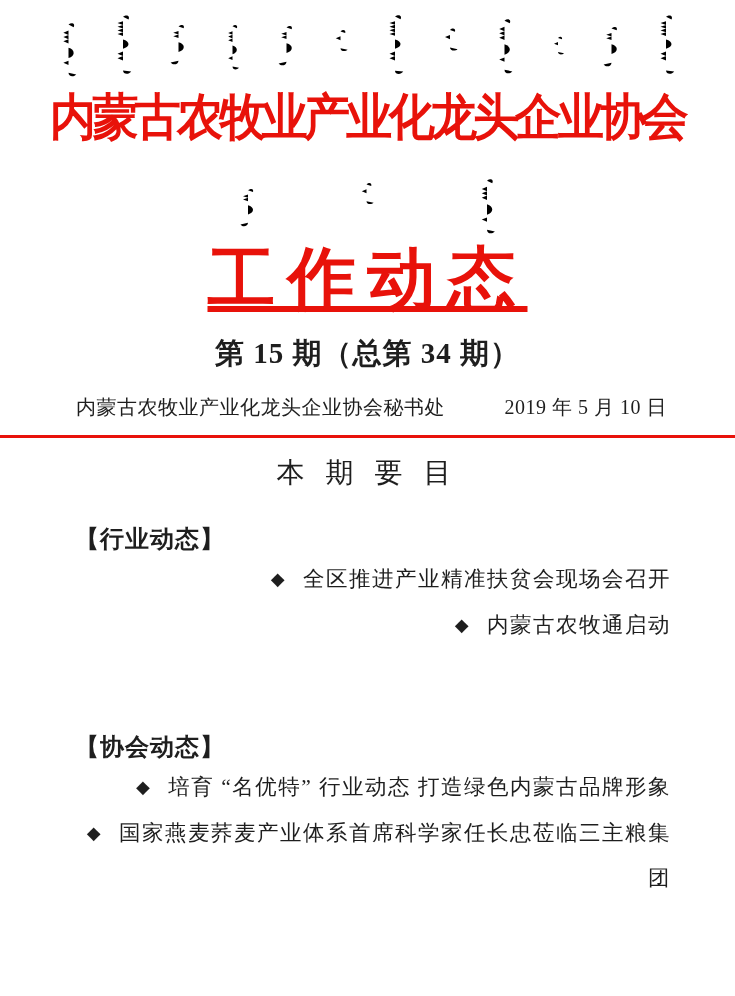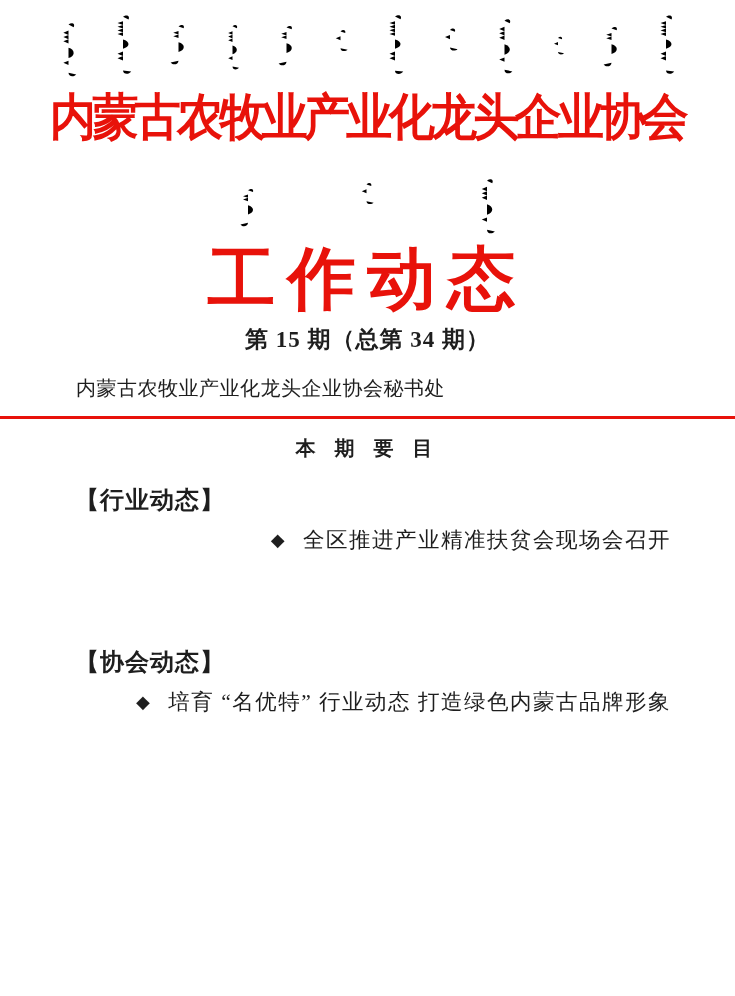--- a/index.html
+++ b/index.html
@@ -22,42 +22,42 @@
   .mg svg{display:block;overflow:visible;}
 
   
   .assoc-title{
     margin:8px 0 0 0;text-align:center;color:var(--red);
     font-size:50px;font-weight:bold;letter-spacing:-4px;line-height:58px;
     transform:scaleX(0.92);transform-origin:center;white-space:nowrap;
   }
   .bulletin-title{
     margin:6px 0 0 0;text-align:center;color:var(--red);
-    font-size:68px;font-weight:bold;letter-spacing:12px;line-height:74px;
+    font-size:68px;font-weight:bold;letter-spacing:12px;line-height:74px;text-decoration:underline;
   }
   .issue-line{
-    margin-top:8px;text-align:center;font-size:23px;font-weight:bold;
+    margin-top:18px;text-align:center;font-size:29px;font-weight:bold;
     letter-spacing:1px;
   }
   .pub-row{
     margin:20px 0 0 0;padding:0 68px 0 76px;
     display:flex;justify-content:space-between;align-items:baseline;
     font-size:20px;letter-spacing:0.5px;gap:44px;
   }
   .red-rule{
     margin:14px 0 0 0;border:none;height:3px;background:var(--red);width:100%;
   }
 
   
   .toc-heading{
-    margin-top:16px;text-align:center;font-size:20px;font-weight:bold;
+    margin-top:16px;text-align:center;font-size:28px;font-weight:normal;
     letter-spacing:7px;
   }
   .toc{padding:0 64px 0 75px;}
-  .section{margin-top:22px;}
+  .section{margin-top:31px;}
   .section-title{
     font-family:"Liberation Sans","DejaVu Sans",sans-serif;
     font-size:24px;font-weight:bold;letter-spacing:1px;margin:0 0 2px 0;
   }
   .section.second{margin-top:83px;}
   .item{
     font-size:21.5px;line-height:45px;letter-spacing:1.5px;margin-top:1px;text-align:right;
   }
   .bullet{
     font-family:"DejaVu Sans","Liberation Sans",sans-serif;
@@ -185,44 +185,47 @@
         </svg>
       </span>
   </div>
 
   <h2 class="bulletin-title">工作动态</h2>
 
   <div class="issue-line">第 15 期（总第 34 期）</div>
 
   <div class="pub-row">
     <span>内蒙古农牧业产业化龙头企业协会秘书处</span>
+    <span>2019 年 5 月 10 日</span>
   </div>
 
   <hr class="red-rule">
 
   <div class="toc-heading">本 期 要 目</div>
 
   <div class="toc">
 
     <div class="section">
       <h3 class="section-title">【行业动态】</h3>
       <div class="items">
 
           <div class="item"><span class="bullet">◆</span><span>全区推进产业精准扶贫会现场会召开</span></div>
 
+          <div class="item"><span class="bullet">◆</span><span>内蒙古农牧通启动</span></div>
 
         </div>
     </div>
 
     <div class="section second">
       <h3 class="section-title">【协会动态】</h3>
       <div class="items">
 
           <div class="item"><span class="bullet">◆</span><span>培育 “名优特” 行业动态 打造绿色内蒙古品牌形象</span></div>
 
+          <div class="item"><span class="bullet">◆</span><span>国家燕麦荞麦产业体系首席科学家任长忠莅临三主粮集团</span></div>
 
 
           <div class="item"></div>
         </div>
     </div>
 
   </div>
 </div>
 
 </body></html>

